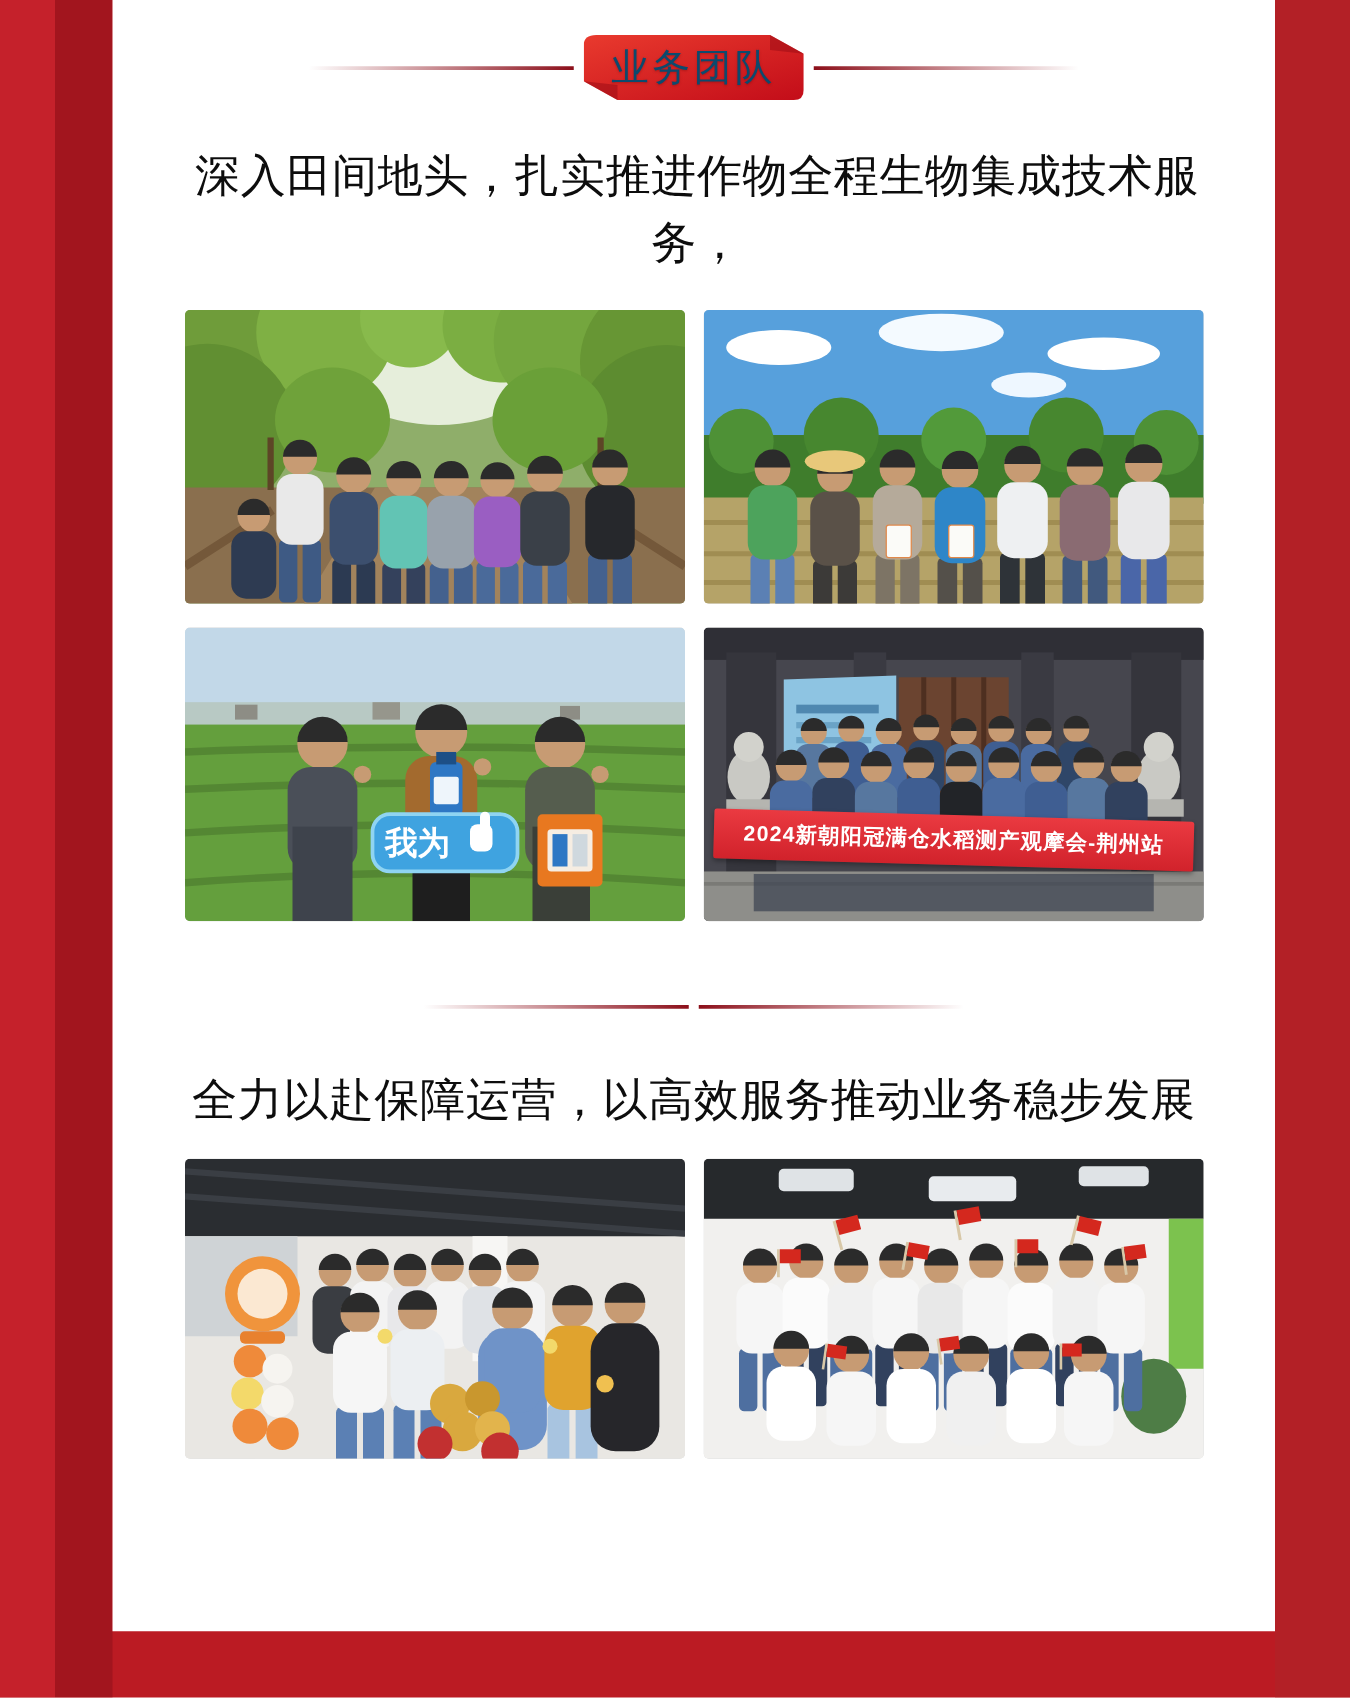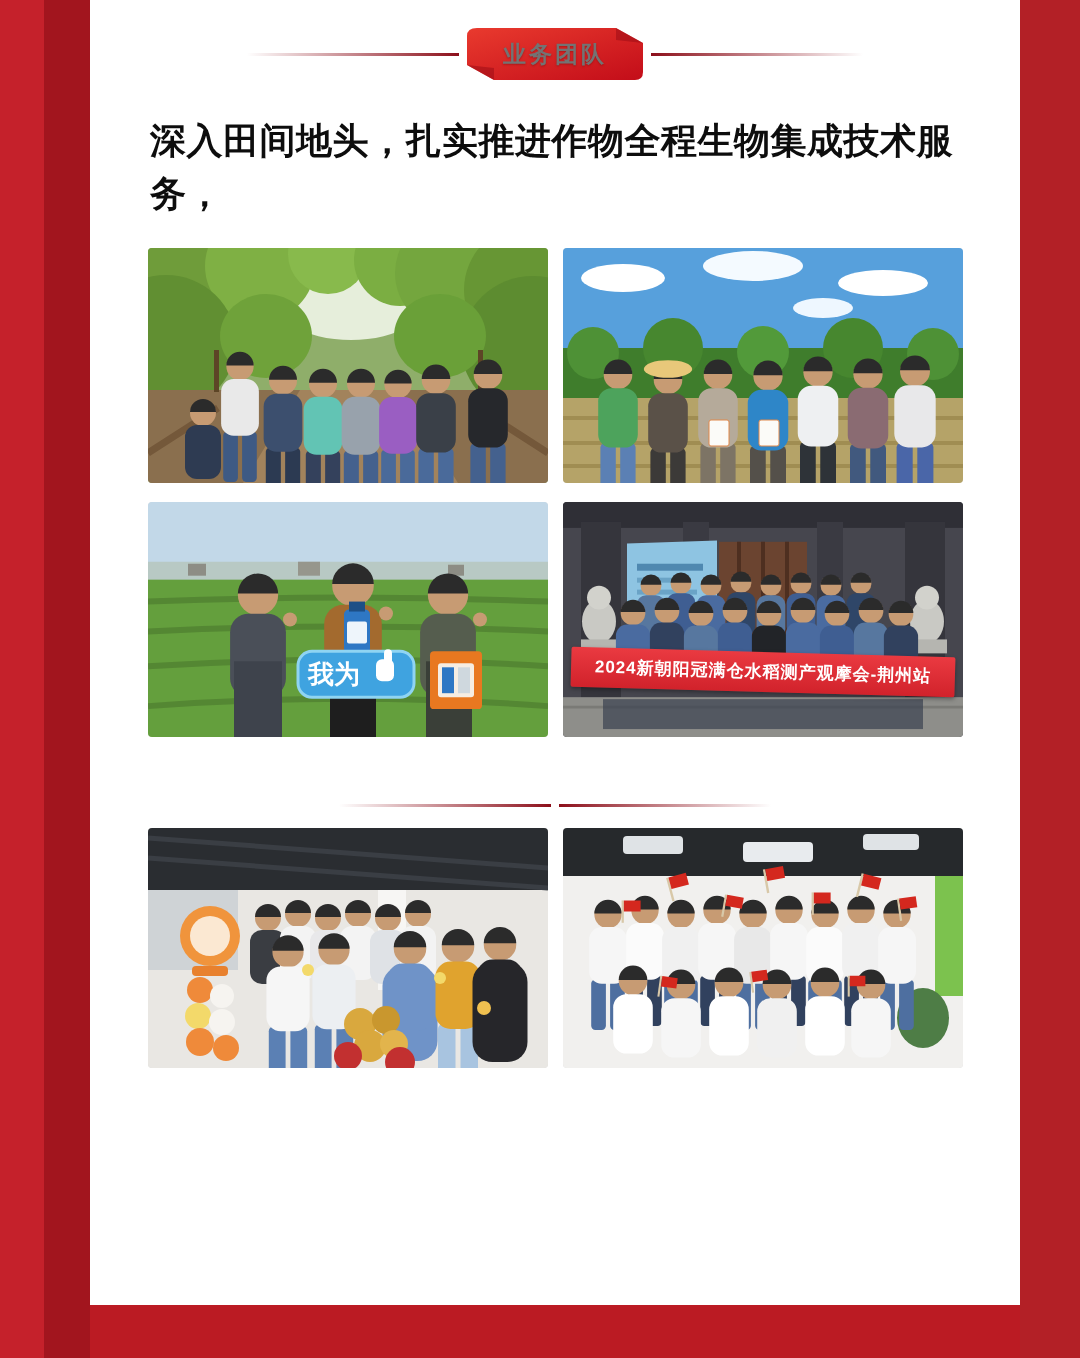--- a/index.html
+++ b/index.html
@@ -20,28 +20,28 @@
   .badge-row{display:flex;align-items:center;justify-content:center;gap:8px;}
   .badge-row.first{margin-top:28px;}
   .badge-row.second{margin-top:67px;}
   .deco-line{width:212px;height:3px;}
   .deco-line.left{background:linear-gradient(to right,rgba(140,15,26,0),#8c0f1a);}
   .deco-line.right{background:linear-gradient(to left,rgba(140,15,26,0),#8c0f1a);}
   .badge{position:relative;width:176px;height:52px;flex:0 0 auto;}
   .badge svg{position:absolute;inset:0;}
   .badge-label{
     position:absolute;inset:0;display:flex;align-items:center;justify-content:center;
-    color:#737373;font-size:23px;font-weight:bold;letter-spacing:3px;
+    color:#0c4a6e;font-size:30px;font-weight:normal;letter-spacing:3px;
     text-shadow:0 1px 2px rgba(90,0,0,.35);
   }
   .heading{
     color:#0d0d0d;font-size:36px;line-height:53px;font-weight:400;
     letter-spacing:0.5px;
   }
-  .heading.one{margin:34px 55px 0 60px;text-align:left;font-weight:bold;}
+  .heading.one{margin:34px 55px 0 60px;text-align:center;}
   .heading.two{margin:46px 10px 0 10px;text-align:center;}
   .photo-grid{
     width:815px;margin:28px auto 0 auto;display:grid;
     grid-template-columns:400px 400px;column-gap:15px;row-gap:19px;
   }
   .photo-grid.bottom{margin-top:21px;}
   .photo{
     position:relative;width:400px;height:235px;border-radius:4px;overflow:hidden;
     background:#dcdcdc;
   }
@@ -336,20 +336,23 @@
       </svg>
       <div class="banner-overlay">2024新朝阳冠满仓水稻测产观摩会-荆州站</div>
     </div>
   </div>
 
   <div class="badge-row second">
     <div class="deco-line left"></div>
     <div class="deco-line right"></div>
   </div>
 
+  <div class="heading two">
+    <span>全力以赴保障运营，以高效服务推动业务稳步发展</span>
+  </div>
 
   <div class="photo-grid bottom">
 
     <div class="photo" role="img" aria-label="后勤团队中秋节活动合影">
       <svg viewBox="0 0 400 240" preserveAspectRatio="none">
         <rect width="400" height="240" fill="#e9e7e3"></rect>
         <rect width="400" height="62" fill="#2a2d31"></rect>
         <path d="M0,10 L400,40 M0,30 L400,60" stroke="#3a3e44" stroke-width="5"></path>
         <rect x="0" y="62" width="90" height="80" fill="#cfd3d6"></rect>
         <rect x="230" y="62" width="28" height="100" fill="#f7f6f4"></rect>

